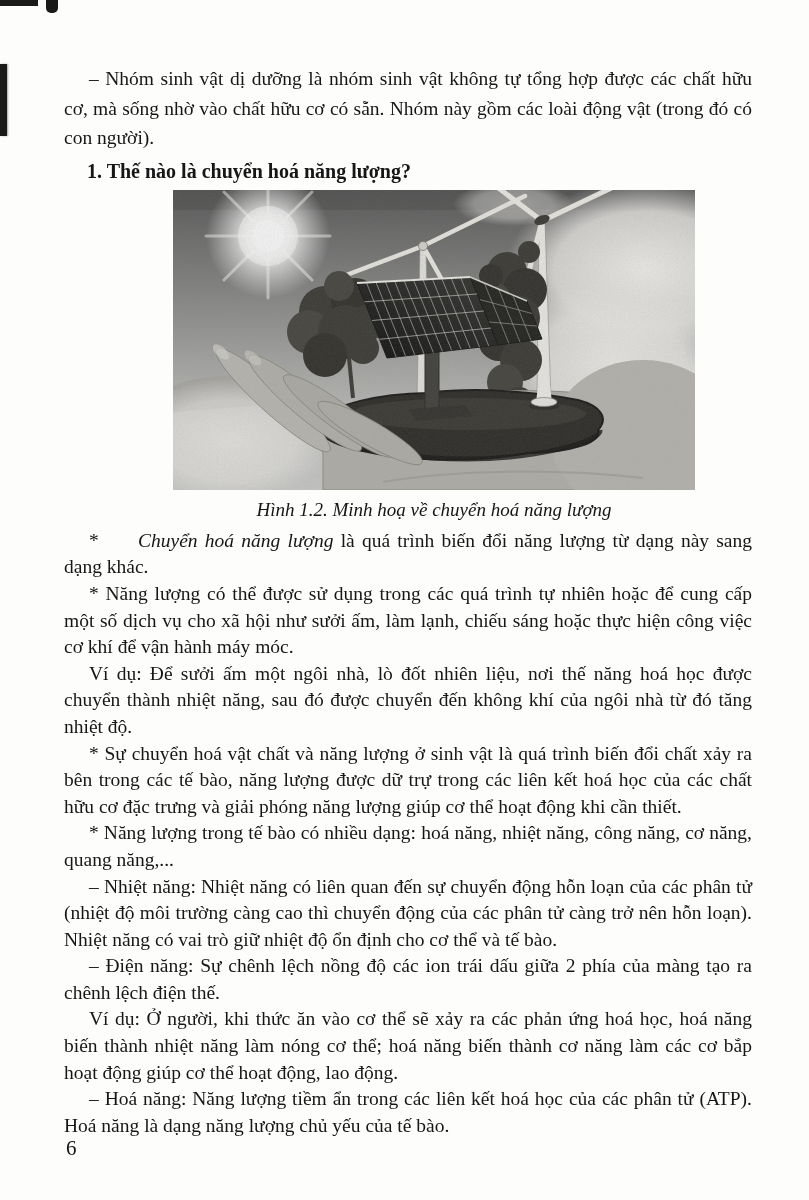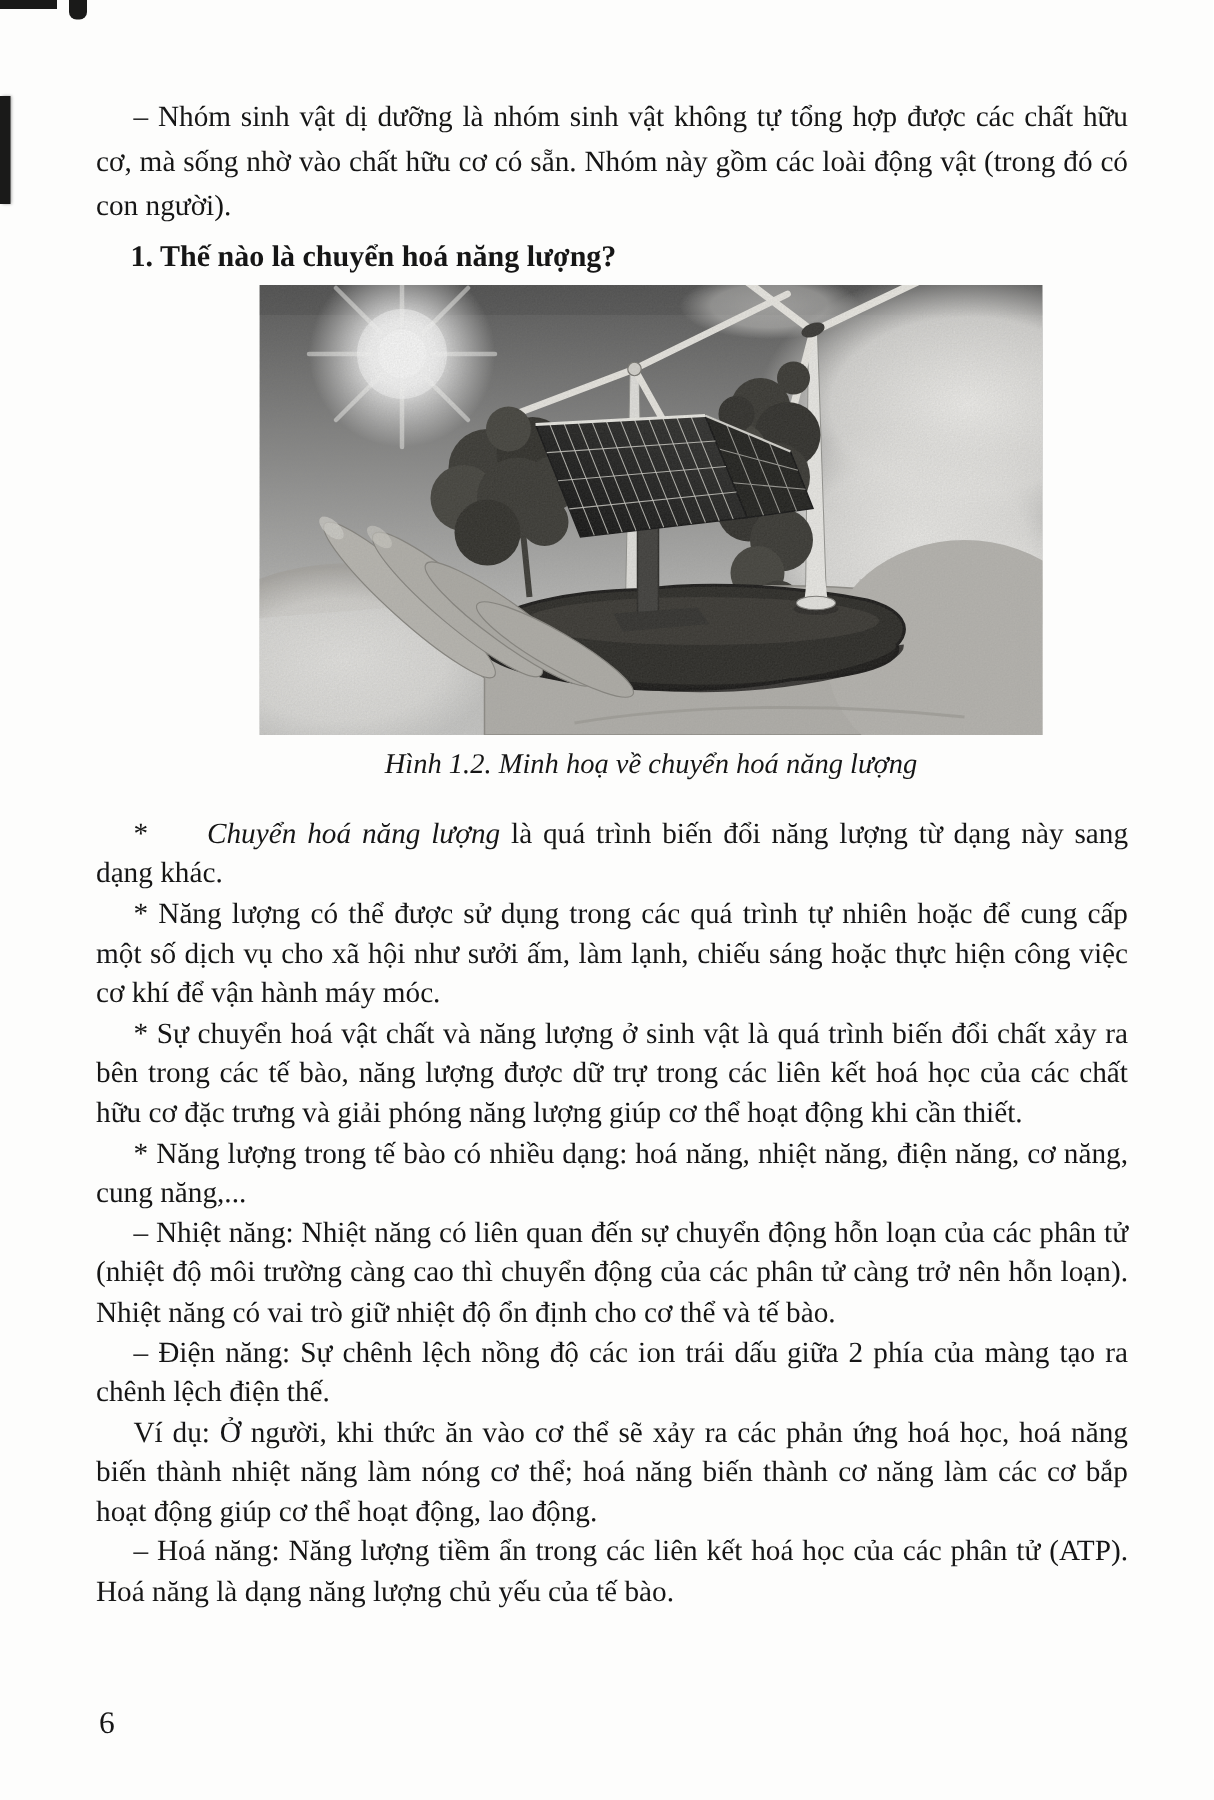--- a/index.html
+++ b/index.html
@@ -16,21 +16,21 @@
   .body-text{
     margin:0;text-align:justify;text-indent:25px;
     font-size:19.5px;line-height:26.6px;
     text-justify:inter-word;
   }
   .intro{line-height:29.6px;}
   .heading{
     margin:3px 0 0 0;font-size:20px;line-height:30px;font-weight:bold;
     text-indent:23px;
   }
-  .figure{margin:4px 0 22px 109px;width:522px;}
+  .figure{margin:4px 0 6px 109px;width:522px;}
   .figure svg{display:block;background:#cfcfcd;}
   .caption{
     text-align:center;font-style:italic;font-size:19px;line-height:25px;
     margin-top:7px;width:522px;
   }
   .page-number{position:absolute;left:66px;top:1136px;font-size:21px;}
   em{font-style:italic;margin-left:32px;}
 </style>
 </head>
 <body>
@@ -196,22 +196,23 @@
           <line x1="297" y1="87" x2="354" y2="111" stroke="#d9d8d2" stroke-width="1.5"></line>
         </g>
 
         <rect width="522" height="300" filter="url(#grainF)" opacity="0.22"></rect>
       </svg>
       <figcaption class="caption">Hình 1.2. Minh hoạ về chuyển hoá năng lượng</figcaption>
     </figure>
 
     <p class="body-text"><span>* </span><em>Chuyển hoá năng lượng</em><span> là quá trình biến đổi năng lượng từ dạng này sang dạng khác.</span></p>
     <p class="body-text">* Năng lượng có thể được sử dụng trong các quá trình tự nhiên hoặc để cung cấp một số dịch vụ cho xã hội như sưởi ấm, làm lạnh, chiếu sáng hoặc thực hiện công việc cơ khí để vận hành máy móc.</p>
+    <p class="body-text">Ví dụ: Để sưởi ấm một ngôi nhà, lò đốt nhiên liệu, nơi thế năng hoá học được chuyển thành nhiệt năng, sau đó được chuyển đến không khí của ngôi nhà từ đó tăng nhiệt độ.</p>
     <p class="body-text">* Sự chuyển hoá vật chất và năng lượng ở sinh vật là quá trình biến đổi chất xảy ra bên trong các tế bào, năng lượng được dữ trự trong các liên kết hoá học của các chất hữu cơ đặc trưng và giải phóng năng lượng giúp cơ thể hoạt động khi cần thiết.</p>
-    <p class="body-text">* Năng lượng trong tế bào có nhiều dạng: hoá năng, nhiệt năng, điện năng, cơ năng, cung năng,...</p>
+    <p class="body-text">* Năng lượng trong tế bào có nhiều dạng: hoá năng, nhiệt năng, công năng, cơ năng, quang năng,...</p>
     <p class="body-text">– Nhiệt năng: Nhiệt năng có liên quan đến sự chuyển động hỗn loạn của các phân tử (nhiệt độ môi trường càng cao thì chuyển động của các phân tử càng trở nên hỗn loạn). Nhiệt năng có vai trò giữ nhiệt độ ổn định cho cơ thể và tế bào.</p>
     <p class="body-text">– Điện năng: Sự chênh lệch nồng độ các ion trái dấu giữa 2 phía của màng tạo ra chênh lệch điện thế.</p>
     <p class="body-text">Ví dụ: Ở người, khi thức ăn vào cơ thể sẽ xảy ra các phản ứng hoá học, hoá năng biến thành nhiệt năng làm nóng cơ thể; hoá năng biến thành cơ năng làm các cơ bắp hoạt động giúp cơ thể hoạt động, lao động.</p>
     <p class="body-text">– Hoá năng: Năng lượng tiềm ẩn trong các liên kết hoá học của các phân tử (ATP). Hoá năng là dạng năng lượng chủ yếu của tế bào.</p>
 
   </main>
 
   <div class="page-number">6</div>
 </div>
 

